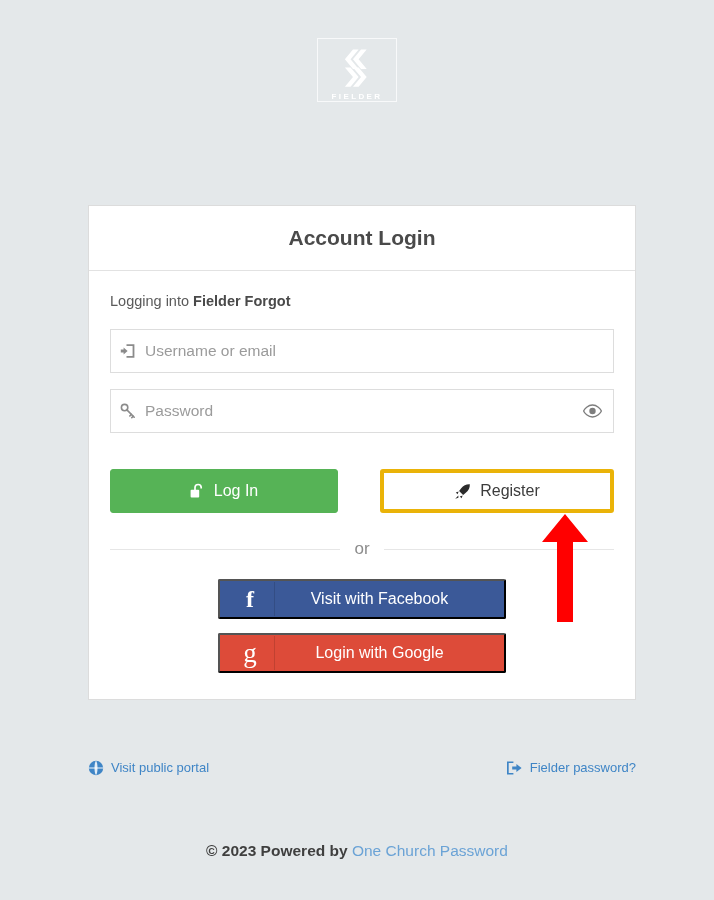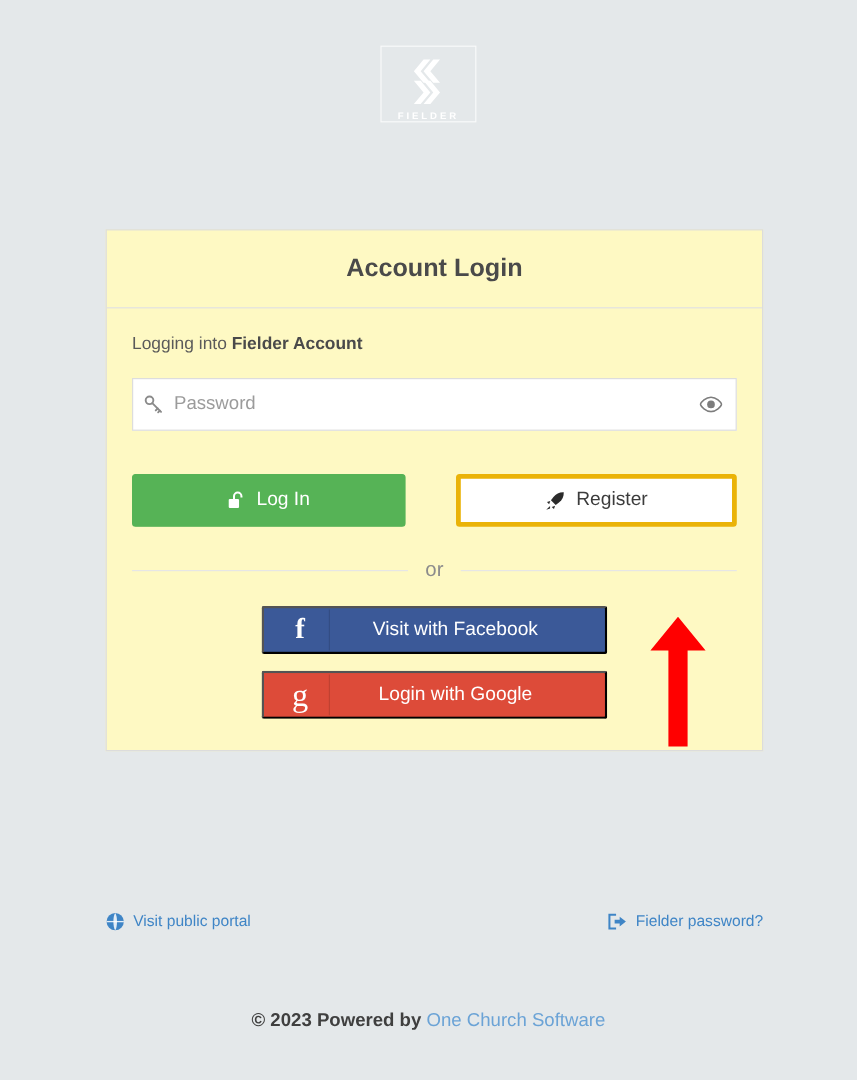--- a/index.html
+++ b/index.html
@@ -44,23 +44,23 @@
     color: #ffffff;
     font-weight: bold;
     margin-top: 2px;
     font-family: "Liberation Sans", sans-serif;
   }
 
   
   .card {
     position: absolute;
     left: 88px;
-    top: 191px;
+    top: 205px;
     width: 548px;
-    background: #fef9c3;
+    background: #ffffff;
     border: 1px solid #dcdcdc;
     box-sizing: border-box;
   }
   .card-header {
     height: 64px;
     display: flex;
     align-items: center;
     justify-content: center;
     border-bottom: 1px solid #e2e2e2;
   }
@@ -281,23 +281,32 @@
 
 <div class="card">
 
   <div class="card-header">
     <div class="card-title">Account Login</div>
   </div>
 
   <div class="card-body">
 
     <p class="logging-into">
-      <span>Logging into </span><span class="org">Fielder Account</span>
+      <span>Logging into </span><span class="org">Fielder Forgot</span>
     </p>
 
+    <div class="field">
+      <span class="field-icon">
+        <svg width="16" height="16" viewBox="0 0 16 16">
+          <path d="M6.5 1.2 L6.5 3 L12.6 3 L12.6 13 L6.5 13 L6.5 14.8 L14.4 14.8 L14.4 1.2 Z" fill="currentColor"></path>
+          <path d="M7.6 8 L3.6 4.4 L3.6 6.6 L0.8 6.6 L0.8 9.4 L3.6 9.4 L3.6 11.6 Z" fill="currentColor"></path>
+        </svg>
+      </span>
+      <input class="field-input" type="text" placeholder="Username or email" style="">
+    </div>
 
     <div class="field">
       <span class="field-icon">
         <svg width="16" height="16" viewBox="0 0 16 16">
           <circle cx="4.6" cy="4.6" r="3.2" fill="none" stroke="currentColor" stroke-width="1.6"></circle>
           <path d="M6.9 6.9 L14.2 14.2" stroke="currentColor" stroke-width="1.6" fill="none" stroke-linecap="round"></path>
           <path d="M11.4 11.4 L9.8 13" stroke="currentColor" stroke-width="1.6" fill="none" stroke-linecap="round"></path>
           <path d="M13.2 13.2 L11.8 14.6" stroke="currentColor" stroke-width="1.6" fill="none" stroke-linecap="round"></path>
         </svg>
       </span>
@@ -362,18 +371,18 @@
     <svg width="17" height="16" viewBox="0 0 17 16">
       <path d="M1 1.4 L1 14.6 L7.4 14.6 L7.4 12.9 L2.7 12.9 L2.7 3.1 L7.4 3.1 L7.4 1.4 Z" fill="#3f85c6"></path>
       <path d="M10.4 4 L15.6 8 L10.4 12 L10.4 9.5 L6.2 9.5 L6.2 6.5 L10.4 6.5 Z" fill="#3f85c6"></path>
     </svg>
     <span>Fielder password?</span>
   </a>
 </div>
 
 <div class="footer">
   <span class="copy">© 2023 Powered by</span>
-  <a class="brand">One Church Software</a>
+  <a class="brand">One Church Password</a>
 </div>
 
 <svg class="annotation-arrow" viewBox="0 0 50 112">
   <polygon points="25,2 48,30 33,30 33,110 17,110 17,30 2,30" fill="#ff0000"></polygon>
 </svg>
 
 </body></html>

